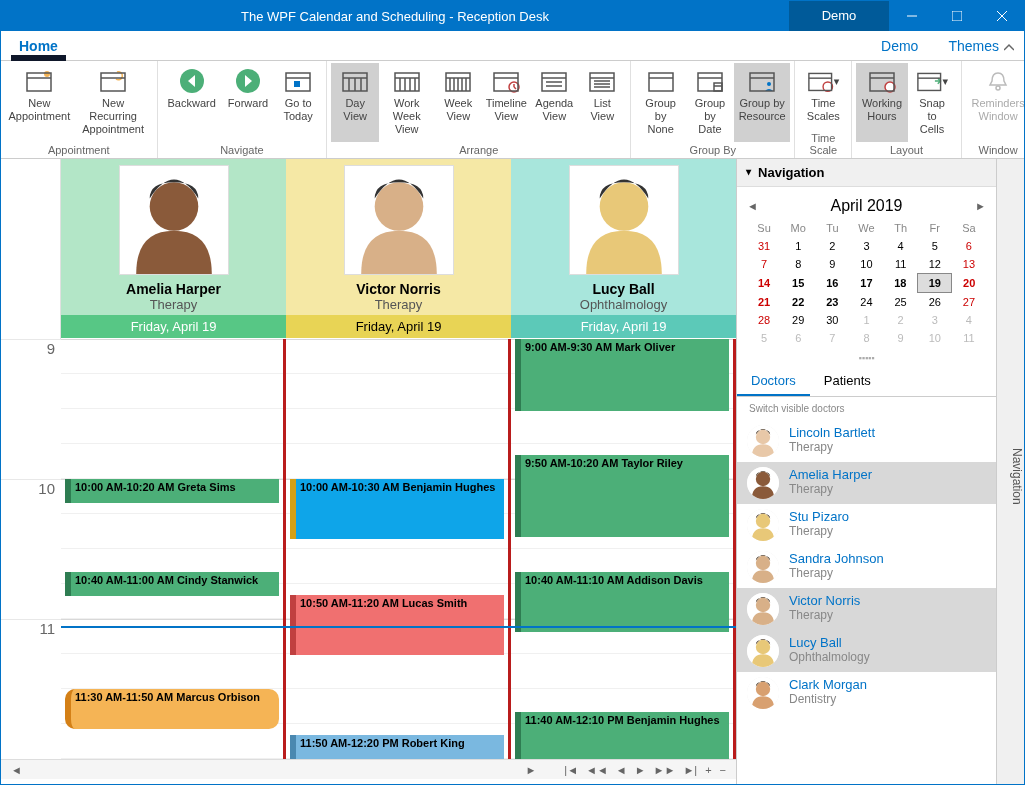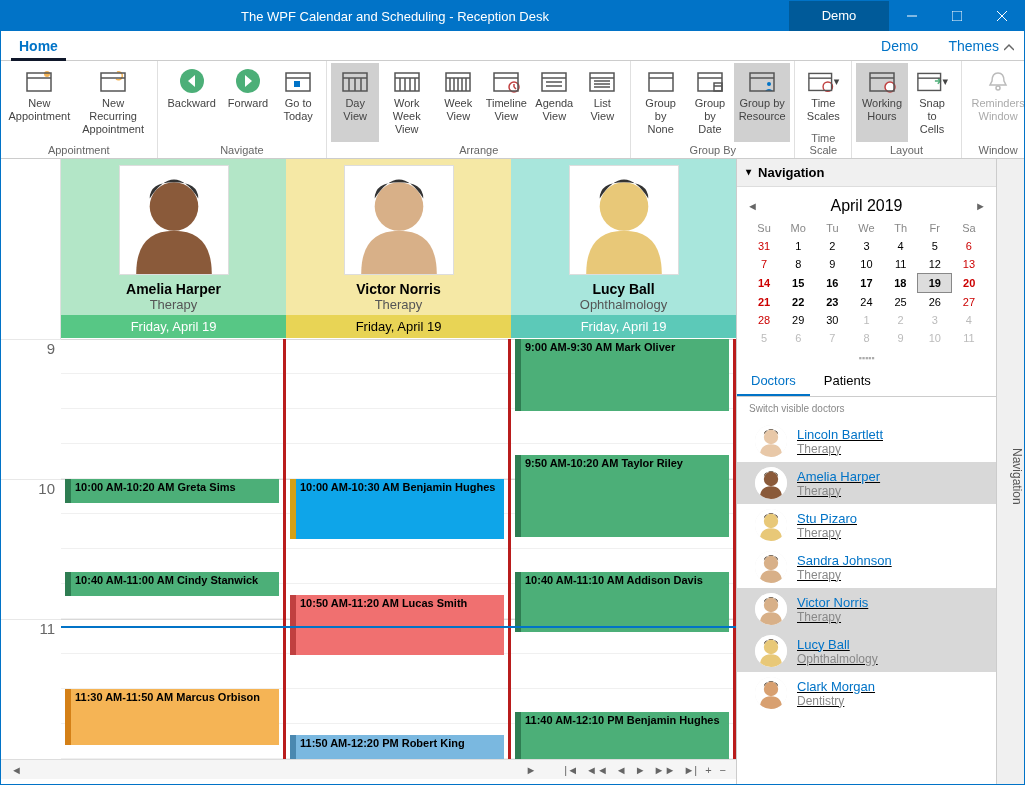--- a/index.html
+++ b/index.html
@@ -9,21 +9,21 @@
 .titlebar { height: 30px; background: #0173c7; color: #fff; display: flex; align-items: center; position: relative; }
 .titlebar .title { flex: 1; text-align: center; font-size: 13px; }
 .titlebar .demo-tab { width: 100px; text-align: center; background: #005a99; height: 30px; line-height: 30px; font-size: 13px; }
 .win-btns { display: flex; }
 .win-btn { width: 45px; height: 30px; display: flex; align-items: center; justify-content: center; cursor: pointer; }
 .win-btn svg { width: 10px; height: 10px; stroke: #fff; stroke-width: 1; fill: none; }
 
 
 .ribbon-tabs { height: 30px; display: flex; align-items: center; padding: 0 10px; border-bottom: 1px solid #ccc; position: relative; }
 .ribbon-tab { font-size: 14px; padding: 0 8px; height: 30px; line-height: 30px; }
-.ribbon-tab.active { color: #0173c7; border-bottom: 3px solid #0f172a; font-weight: 600; }
+.ribbon-tab.active { color: #0173c7; border-bottom: 6px solid #0f172a; font-weight: 600; }
 .ribbon-tabs .spacer { flex: 1; }
 .ribbon-link { color: #0173c7; font-size: 14px; margin: 0 15px; }
 .ribbon-collapse { position: absolute; right: 10px; top: 8px; }
 
 
 .ribbon { height: 98px; display: flex; border-bottom: 1px solid #ccc; background: #fff; font-size: 11px; color: #444; }
 .ribbon-group { display: flex; flex-direction: column; border-right: 1px solid #e0e0e0; padding: 2px 4px 0 4px; }
 .ribbon-group-items { display: flex; flex: 1; }
 .ribbon-group-label { text-align: center; font-size: 11px; color: #666; padding: 2px 0; }
 .ribbon-btn { display: flex; flex-direction: column; align-items: center; justify-content: flex-start; padding: 4px 6px; cursor: pointer; min-width: 48px; text-align: center; }
@@ -94,21 +94,21 @@
 .mini-cal td.sun { color: #c00; }
 .mini-cal td.bold { font-weight: 700; }
 .mini-cal td.today { background: #ddd; border: 1px solid #888; }
 
 .doc-tabs { display: flex; border-bottom: 1px solid #ccc; margin-top: 4px; }
 .doc-tab { padding: 6px 14px; font-size: 13px; cursor: pointer; }
 .doc-tab.active { border-bottom: 2px solid #0173c7; color: #0173c7; }
 .doc-tab-hint { font-size: 10px; color: #888; padding: 6px 12px; }
 
 .doc-list { flex: 1; overflow: auto; }
-.doc-item { display: flex; align-items: center; padding: 5px 18px; cursor: pointer; text-decoration: underline; }
+.doc-item { display: flex; padding: 5px 10px; cursor: pointer; }
 .doc-item.selected { background: #d8d8d8; }
 .doc-avatar { width: 32px; height: 32px; border-radius: 50%; background: #eee; margin-right: 10px; overflow: hidden; display: flex; align-items: center; justify-content: center; }
 .doc-info .n { font-size: 13px; color: #0173c7; }
 .doc-info .s { font-size: 12px; color: #888; }
 
 
 .person-svg { width: 100%; height: 100%; }
 
 </style>
 </head>
@@ -447,21 +447,21 @@
             <div class="slot hour"></div>
             <div class="slot"></div>
             <div class="slot"></div>
             <div class="slot"></div>
             <div class="slot hour"></div>
             <div class="slot"></div>
             <div class="slot"></div>
             <div class="slot"></div>
             <div class="appt green" style="top: 140px; height: 24px;">10:00 AM-10:20 AM Greta Sims</div>
             <div class="appt green" style="top: 233px; height: 24px;">10:40 AM-11:00 AM Cindy Stanwick</div>
-            <div class="appt orange" style="top: 350px; height: 56px;">11:30 AM-11:50 AM Marcus Orbison</div>
+            <div class="appt orange" style="top: 350px; height: 40px; border-radius: 10px;">11:30 AM-11:50 AM Marcus Orbison</div>
           </div>
           <div class="grid-col">
             <div class="slot hour"></div>
             <div class="slot"></div>
             <div class="slot"></div>
             <div class="slot"></div>
             <div class="slot hour"></div>
             <div class="slot"></div>
             <div class="slot"></div>
             <div class="slot"></div>

